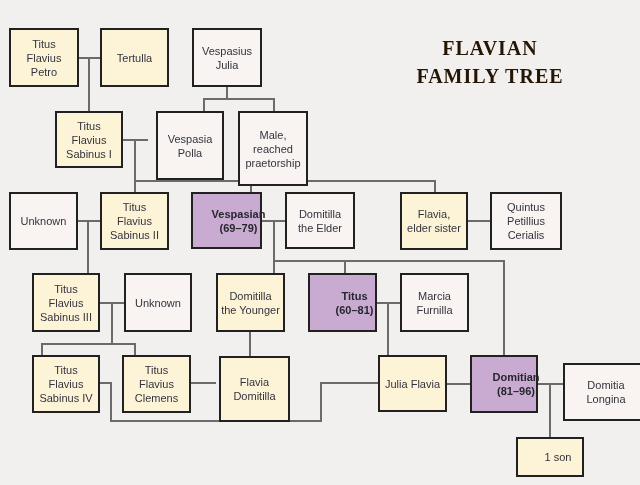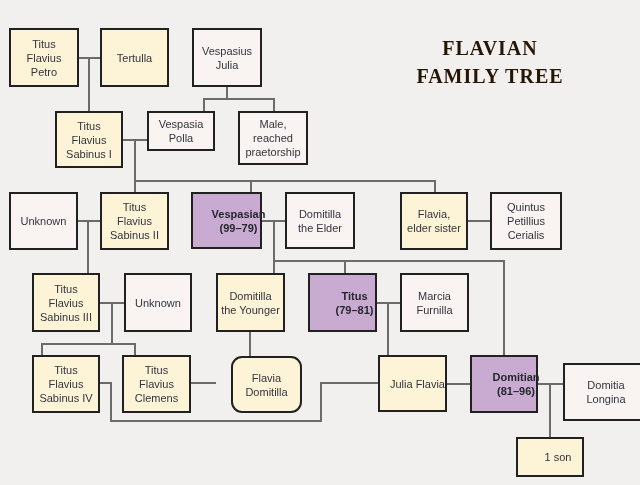--- a/index.html
+++ b/index.html
@@ -100,40 +100,40 @@
       </div>
       <div class="node white" style="left: 192px; top: 28px; width: 70px; height: 59px;">
         <span>Vespasius</span>
         <span>Julia</span>
       </div>
       <div class="node cream" style="left: 55px; top: 111px; width: 68px; height: 57px;">
         <span>Titus</span>
         <span>Flavius</span>
         <span>Sabinus I</span>
       </div>
-      <div class="node white" style="left: 147px; top: 111px; width: 68px; height: 40px; justify-content: center;">
+      <div class="node white" style="left: 156px; top: 111px; width: 68px; height: 69px; justify-content: center;">
         <span>Vespasia</span>
         <span>Polla</span>
       </div>
-      <div class="node white" style="left: 238px; top: 111px; width: 70px; height: 54px;">
+      <div class="node white" style="left: 238px; top: 111px; width: 70px; height: 75px;">
         <span>Male,</span>
         <span>reached</span>
         <span>praetorship</span>
       </div>
       <div class="node white" style="left: 9px; top: 192px; width: 69px; height: 58px;">
         <span>Unknown</span>
       </div>
       <div class="node cream" style="left: 100px; top: 192px; width: 69px; height: 58px;">
         <span>Titus</span>
         <span>Flavius</span>
         <span>Sabinus II</span>
       </div>
       <div class="node emperor" style="left: 191px; top: 192px; width: 71px; height: 57px;">
         <span>Vespasian</span>
-        <span>(99–79)</span>
+        <span>(69–79)</span>
       </div>
       <div class="node white" style="left: 285px; top: 192px; width: 70px; height: 57px;">
         <span>Domitilla</span>
         <span>the Elder</span>
       </div>
       <div class="node cream" style="left: 400px; top: 192px; width: 68px; height: 58px;">
         <span>Flavia,</span>
         <span>elder sister</span>
       </div>
       <div class="node white" style="left: 490px; top: 192px; width: 72px; height: 58px;">
@@ -148,41 +148,41 @@
       </div>
       <div class="node white" style="left: 124px; top: 273px; width: 68px; height: 59px;">
         <span>Unknown</span>
       </div>
       <div class="node cream" style="left: 216px; top: 273px; width: 69px; height: 59px;">
         <span>Domitilla</span>
         <span>the Younger</span>
       </div>
       <div class="node emperor" style="left: 308px; top: 273px; width: 69px; height: 59px;">
         <span>Titus</span>
-        <span>(79–81)</span>
+        <span>(60–81)</span>
       </div>
       <div class="node white" style="left: 400px; top: 273px; width: 69px; height: 59px;">
         <span>Marcia</span>
         <span>Furnilla</span>
       </div>
       <div class="node cream" style="left: 32px; top: 355px; width: 68px; height: 58px;">
         <span>Titus</span>
         <span>Flavius</span>
         <span>Sabinus IV</span>
       </div>
       <div class="node cream" style="left: 122px; top: 355px; width: 69px; height: 58px;">
         <span>Titus</span>
         <span>Flavius</span>
         <span>Clemens</span>
       </div>
-      <div class="node cream" style="left: 231px; top: 356px; width: 71px; height: 57px; border-radius: 11px;">
+      <div class="node cream" style="left: 219px; top: 356px; width: 71px; height: 66px;">
         <span>Flavia</span>
         <span>Domitilla</span>
       </div>
-      <div class="node cream" style="left: 378px; top: 355px; width: 69px; height: 57px; align-items: flex-end;">
+      <div class="node cream" style="left: 378px; top: 355px; width: 69px; height: 57px;">
         <span>Julia Flavia</span>
       </div>
       <div class="node emperor" style="left: 470px; top: 355px; width: 68px; height: 58px;">
         <span>Domitian</span>
         <span>(81–96)</span>
       </div>
       <div class="node white" style="left: 563px; top: 363px; width: 86px; height: 58px;">
         <span>Domitia</span>
         <span>Longina</span>
       </div>

